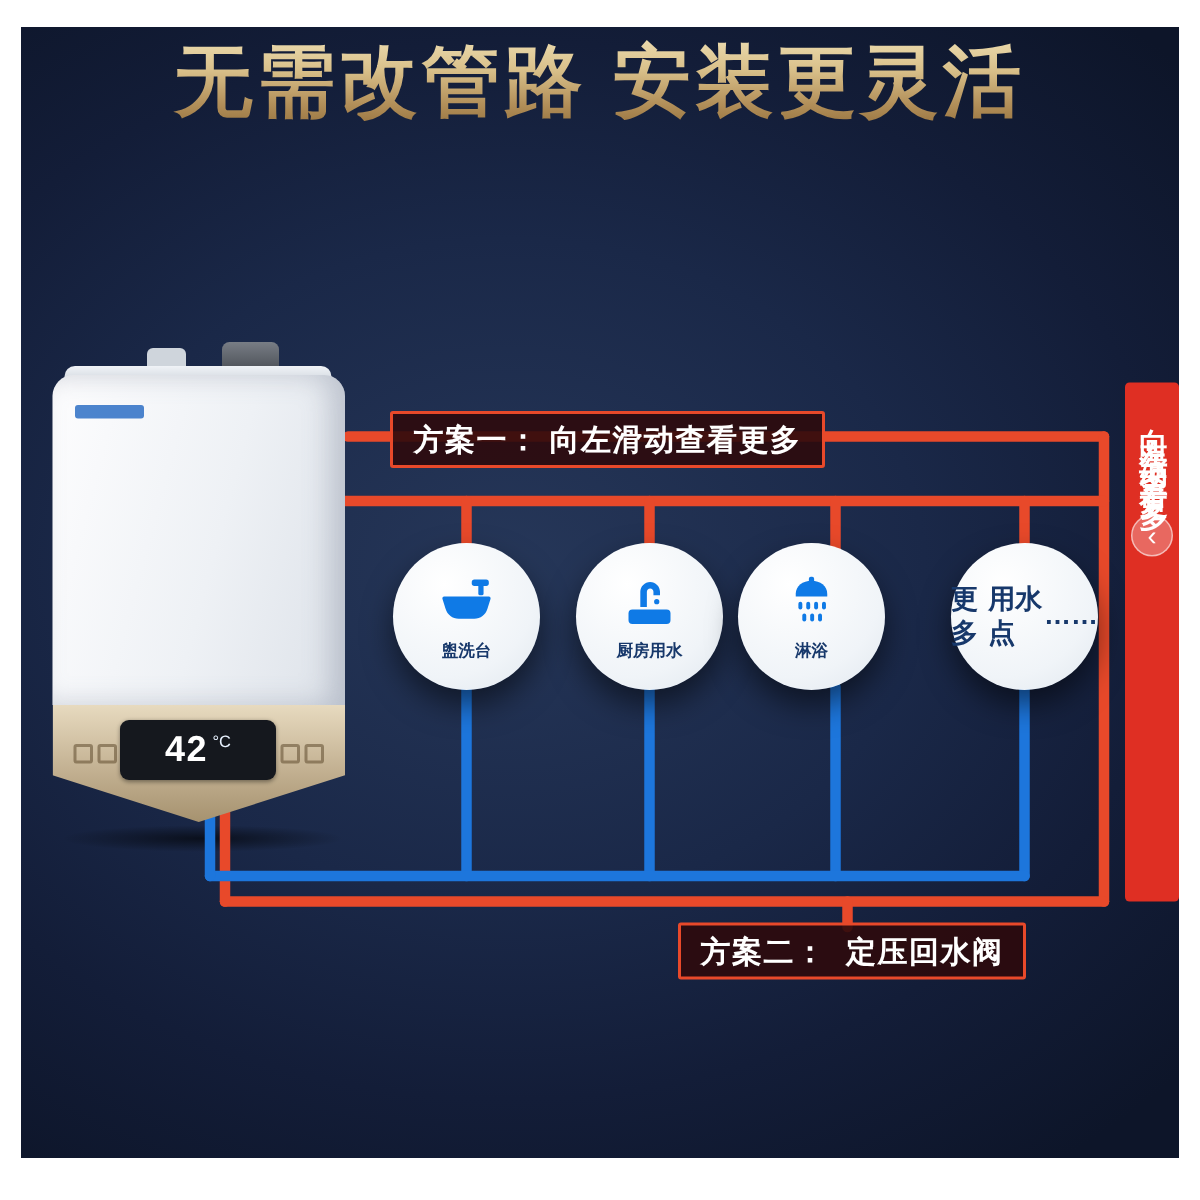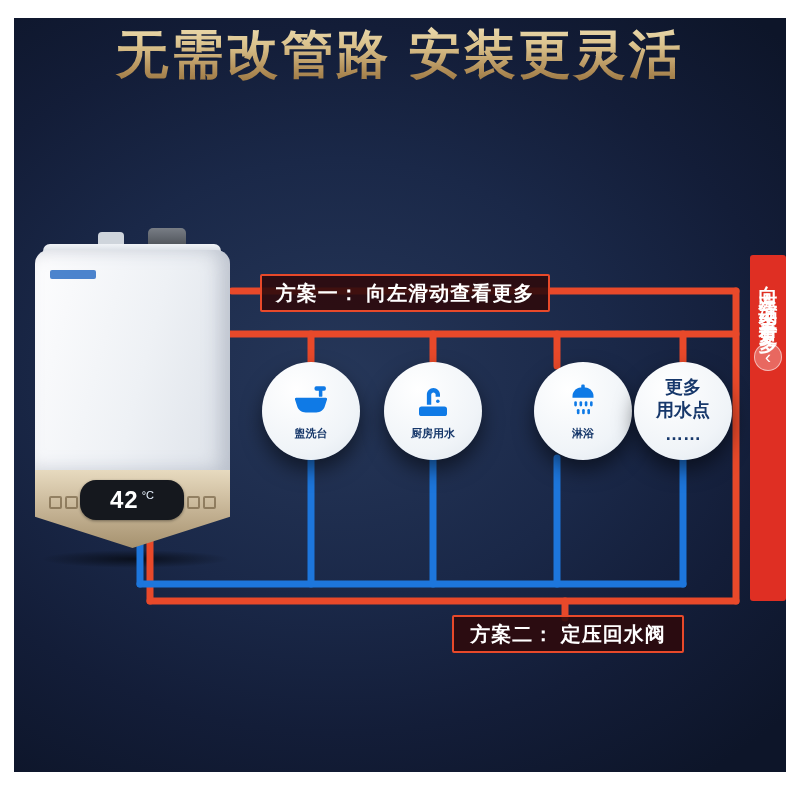--- a/index.html
+++ b/index.html
@@ -27,39 +27,39 @@
   .heater-cap{left:29px;top:226px;width:178px;height:14px;border-radius:7px;
         background:linear-gradient(180deg,#f0f3f7,#c6cdd6);}
   .heater-body{left:21px;top:232px;width:195px;height:220px;border-radius:14px 14px 0 0;
         background:linear-gradient(105deg,#fdfdfe 0%,#eef1f5 55%,#dde2e9 100%);
         box-shadow:inset -10px 0 18px rgba(120,130,150,.35);}
   .brand-logo{left:36px;top:252px;width:46px;height:9px;border-radius:2px;background:#2d6fc4;opacity:.85;}
   .panel{left:21px;top:452px;width:195px;height:78px;
         clip-path:polygon(0 0,100% 0,100% 60%,50% 100%,0 60%);
         background:linear-gradient(180deg,#e7dabf 0%,#c3b192 55%,#a6926f 100%);}
   .pbtn{position:absolute;width:9px;height:9px;border:2px solid rgba(95,75,45,.55);border-radius:2px;}
-  .display{left:66px;top:462px;width:104px;height:40px;border-radius:16px;background:#15181e;
+  .display{left:66px;top:462px;width:104px;height:40px;border-radius:6px;background:#15181e;
         display:flex;align-items:center;justify-content:center;box-shadow:0 1px 3px rgba(0,0,0,.4);}
   .temp{color:#ffffff;font-size:24px;font-weight:700;letter-spacing:1px;}
   .unit{color:#e8f2ff;font-size:11px;margin:-10px 0 0 3px;}
   
   .plan-box{position:absolute;z-index:3;display:flex;align-items:center;justify-content:center;
         background:rgba(46,10,12,.9);border:2px solid var(--hot-pipe,#e8492a);border-radius:2px;
         color:#ffffff;font-size:20px;font-weight:700;letter-spacing:1px;}
   .plan1{left:246px;top:256px;width:286px;height:34px;}
-  .plan2{left:438px;top:597px;width:228px;height:34px;}
+  .plan2{left:438px;top:597px;width:228px;height:34px;font-family:Liberation Mono, monospace;}
   
   .fixture{position:absolute;top:344px;width:98px;height:98px;border-radius:50%;z-index:3;
         background:radial-gradient(circle at 35% 28%, #ffffff 0%, #f0f4f8 65%, #e0e7ee 100%);
         box-shadow:0 10px 20px rgba(0,0,0,.5);
         display:flex;flex-direction:column;align-items:center;justify-content:center;gap:3px;}
-  .f1{left:248px;} .f2{left:370px;} .f3{left:520px;} .f4{left:620px;}
+  .f1{left:248px;} .f2{left:370px;} .f3{left:478px;} .f4{left:620px;}
   .icn{fill:var(--icon-blue,#0f7ae6);}
   .fixture-label{font-size:11px;font-weight:700;color:var(--fixture-text,#17386b);}
-  .more-text{display:flex;flex-direction:column;align-items:center;line-height:1.3;
+  .more-text{display:flex;flex-direction:row;align-items:center;line-height:1.3;
         font-size:18px;font-weight:700;color:var(--fixture-text,#17386b);}
   
   .sidebar{position:absolute;left:736px;top:237px;width:36px;height:346px;z-index:5;border-radius:3px;
         background:var(--accent-red,#df2f23);display:flex;flex-direction:column;align-items:center;padding-top:16px;box-sizing:border-box;}
   .swipe-text{writing-mode:vertical-rl;color:#ffffff;font-size:19px;font-weight:700;letter-spacing:7px;}
   .swipe-btn{margin-top:16px;width:26px;height:26px;border-radius:50%;
         background:rgba(255,255,255,.28);border:1px solid rgba(255,255,255,.55);
         color:#ffffff;font-size:18px;line-height:1;display:flex;align-items:center;justify-content:center;}
 </style>
 </head>

